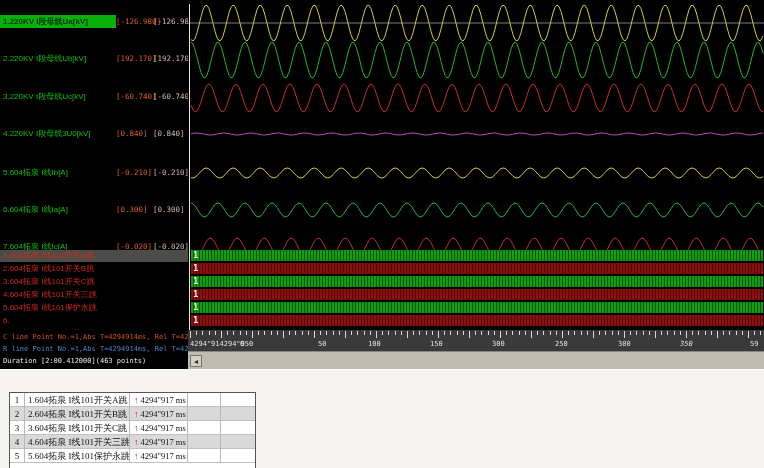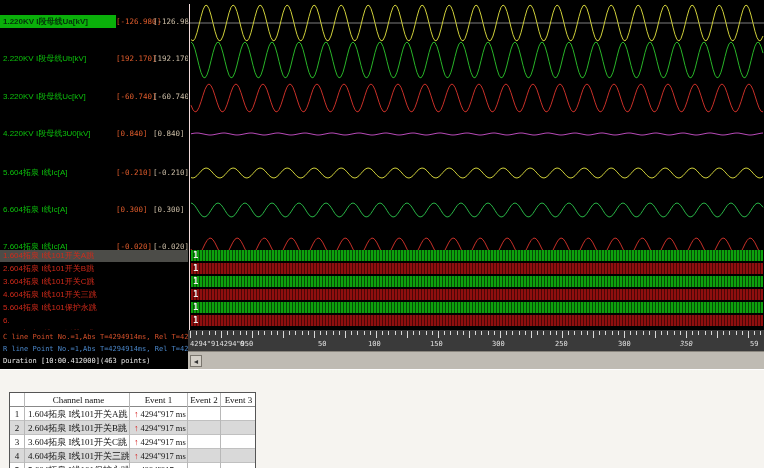--- a/index.html
+++ b/index.html
@@ -119,26 +119,26 @@
           <span class="lbl">3.220KV I段母线Uc[kV]</span>
           <span class="v1">[-60.740]</span>
           <span class="v2">[-60.740]</span>
         </div>
         <div class="arow" style="top: 127px;">
           <span class="lbl">4.220KV I段母线3U0[kV]</span>
           <span class="v1">[0.840]</span>
           <span class="v2">[0.840]</span>
         </div>
         <div class="arow" style="top: 166px;">
-          <span class="lbl">5.604拓泉 I线Ic[A]</span>
+          <span class="lbl">5.604拓泉 I线Ib[A]</span>
           <span class="v1">[-0.210]</span>
           <span class="v2">[-0.210]</span>
         </div>
         <div class="arow" style="top: 203px;">
-          <span class="lbl">6.604拓泉 I线Ic[A]</span>
+          <span class="lbl">6.604拓泉 I线Ia[A]</span>
           <span class="v1">[0.300]</span>
           <span class="v2">[0.300]</span>
         </div>
         <div class="arow" style="top: 240px;">
           <span class="lbl">7.604拓泉 I线Ic[A]</span>
           <span class="v1">[-0.020]</span>
           <span class="v2">[-0.020]</span>
         </div>
         <div class="drow hl" style="top: 250px;">
           <span class="lbl">1.604拓泉 I线101开关A跳</span>
@@ -269,33 +269,26 @@
         <div class="rlab" style="left: 562px;">59</div>
       </div>
 
     <div id="hscroll">
       <div class="larr">◄</div>
     </div>
 
     <div id="status-panel">
       <div id="status-c">C line  Point No.=1,Abs T=4294914ms,  Rel T=42949</div>
       <div id="status-r">R line  Point No.=1,Abs T=4294914ms,  Rel T=42949</div>
-      <div id="status-dur">Duration [10:00.412000](463 points)</div>
+      <div id="status-dur">Duration [2:00.412000](463 points)</div>
     </div>
   </div>
 
   <div id="bottom">
     <div id="etable">
-        <div class="trow head">
-          <div class="tc c-num"></div>
-          <div class="tc c-name">Channel name</div>
-          <div class="tc c-e1">Event 1</div>
-          <div class="tc c-e2">Event 2</div>
-          <div class="tc c-e3">Event 3</div>
-        </div>
         <div class="trow ">
           <div class="tc c-num">1</div>
           <div class="tc c-name">1.604拓泉 I线101开关A跳</div>
           <div class="tc c-e1"><span class="up-arrow">↑</span><span class="etime">4294"917 ms</span></div>
           <div class="tc c-e2"></div>
           <div class="tc c-e3"></div>
         </div>
         <div class="trow stripe">
           <div class="tc c-num">2</div>
           <div class="tc c-name">2.604拓泉 I线101开关B跳</div>

